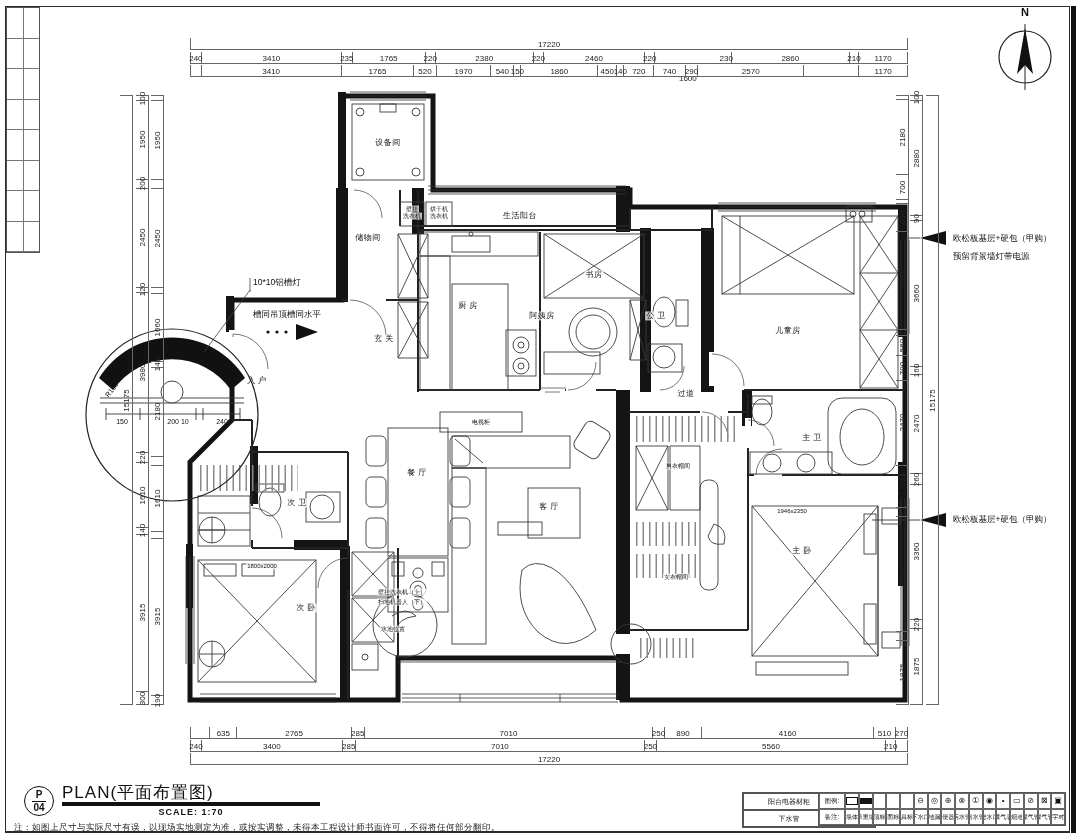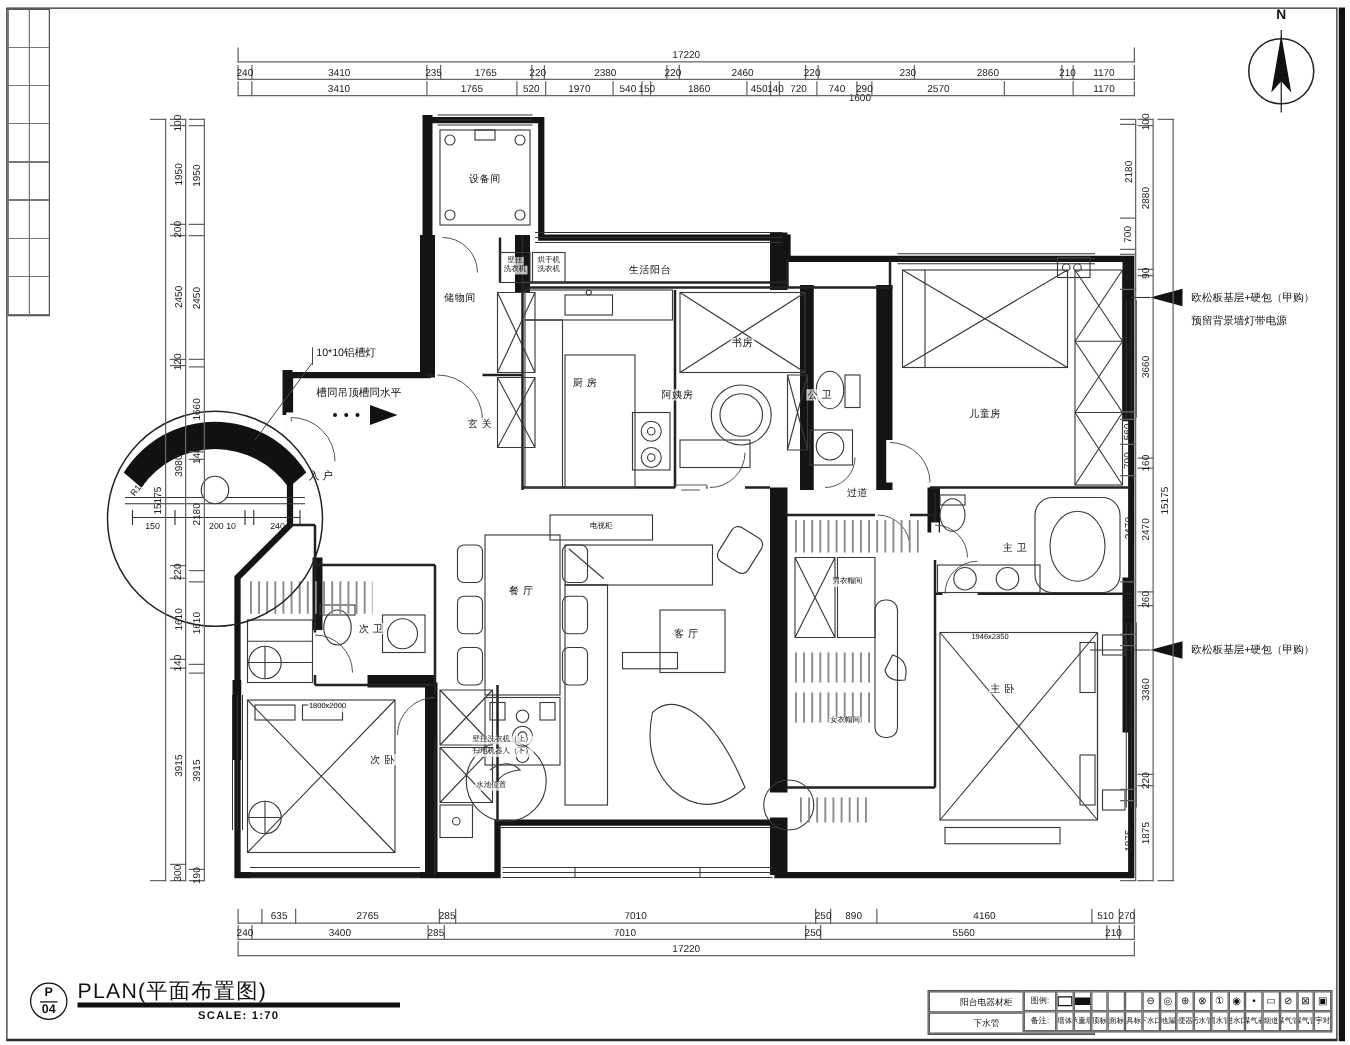--- a/index.html
+++ b/index.html
@@ -664,20 +664,21 @@
 
   <div class="north-n">N</div>
 
   <div class="pbub">
     <span class="b1">P</span>
     <span class="b2">04</span>
   </div>
   <div class="ttl">PLAN(平面布置图)</div>
   <div class="tbar"></div>
   <div class="tscale">SCALE: 1:70</div>
+  <div class="note">注：如图上尺寸与实际尺寸有误，以现场实地测定为准，或按实调整，未得本工程设计师书面许可，不得将任何部分翻印。</div>
 
   <div class="utab">
       <div>
         <span>阳台电器材柜</span>
       </div>
       <div>
         <span>电/箱</span>
       </div>
       <div>
         <span>下水管</span>

